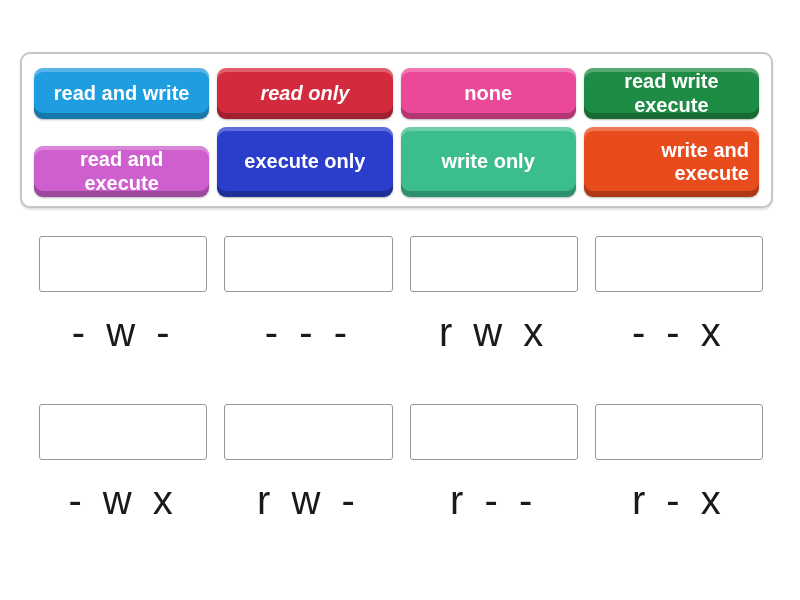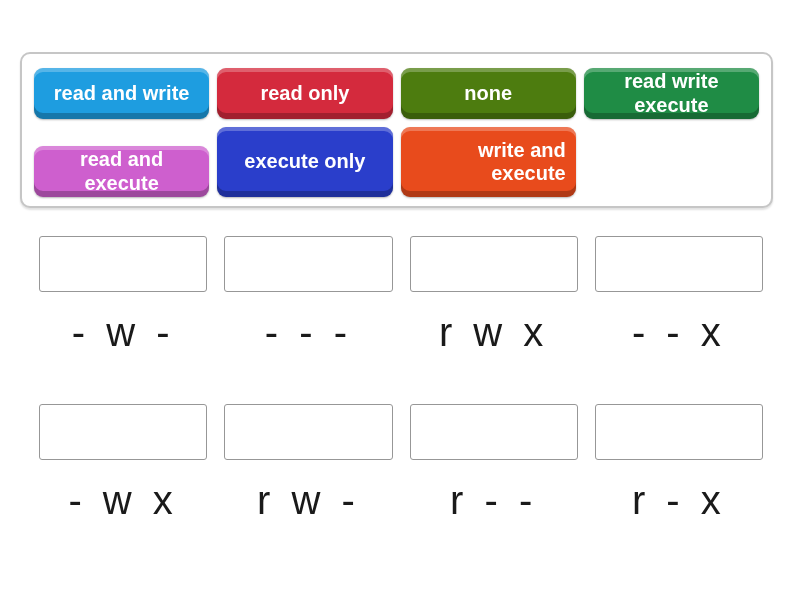--- a/index.html
+++ b/index.html
@@ -87,34 +87,37 @@
 </style>
 </head>
 <body>
 
 <div class="stage">
 
   <div class="tray">
     <div class="tile" style="background-color: rgb(30, 157, 224);">
       <span>read and write</span>
     </div>
-    <div class="tile" style="background-color: rgb(212, 42, 61);">
+    <div class="tile" style="background-color: rgb(212, 42, 61); font-style: italic;">
       <span>read only</span>
     </div>
-    <div class="tile" style="background-color: #4d7c0f;">
+    <div class="tile" style="background-color: #ec4899;">
       <span>none</span>
     </div>
     <div class="tile" style="background-color: rgb(31, 140, 69);">
       <span>read write execute</span>
     </div>
     <div class="tile" style="background-color: rgb(206, 95, 206); margin-top: 19px;">
       <span>read and execute</span>
     </div>
     <div class="tile" style="background-color: rgb(42, 62, 203);">
       <span>execute only</span>
+    </div>
+    <div class="tile" style="background-color: rgb(60, 189, 142);">
+      <span>write only</span>
     </div>
     <div class="tile" style="background-color: rgb(232, 75, 28); text-align: right;">
       <span>write and execute</span>
     </div>
   </div>
 
   <div class="answer-row row-1">
     <div class="answer-cell">
       <div class="drop-slot"></div>
       <div class="perm-label">- w -</div>

